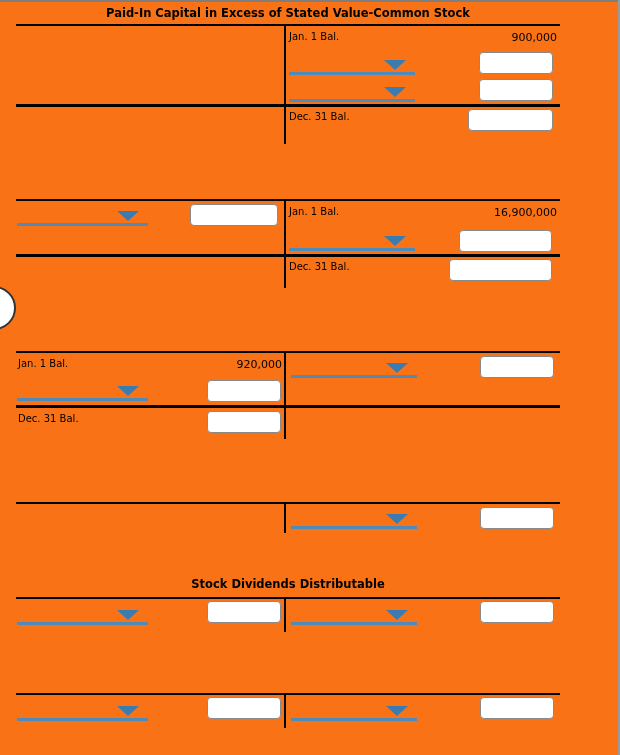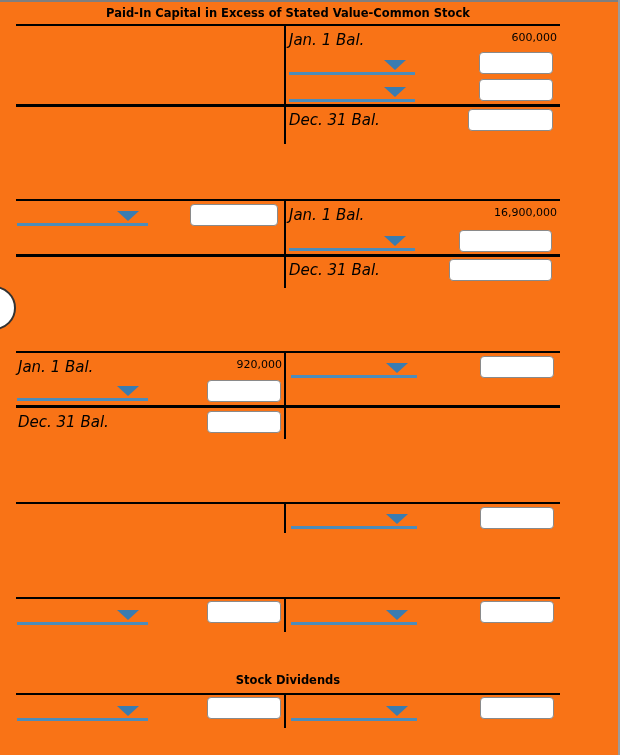--- a/index.html
+++ b/index.html
@@ -7,21 +7,21 @@
     position:relative;width:620px;height:755px;background:#f97316;
     overflow:hidden;font-family:"DejaVu Sans",sans-serif;color:#000;
   }
   .edge-top{position:absolute;left:0;top:0;width:620px;height:2px;background:#7f7f7f;}
   .edge-right{position:absolute;right:0;top:0;width:2px;height:755px;background:#9a9a9a;}
   .clip-circle{position:absolute;left:-28px;top:286px;width:40px;height:40px;
     border:2.5px solid #333;border-radius:50%;background:#fff;}
   .acct-title{position:absolute;left:16px;width:544px;text-align:center;
     font-weight:bold;font-size:11.5px;white-space:nowrap;}
   .rule{position:absolute;background:#000;}
-  .lbl{position:absolute;font-size:15px;white-space:nowrap;font-style:italic;}
+  .lbl{position:absolute;font-size:10px;white-space:nowrap;}
   .amt{position:absolute;font-size:11px;text-align:right;white-space:nowrap;}
   .dd{position:absolute;height:15px;cursor:pointer;}
   .dd-line{position:absolute;left:0;right:0;bottom:0;height:3px;background:#4d8cba;}
   .dd-arrow{position:absolute;right:9px;top:0;width:0;height:0;
     border-left:11px solid transparent;border-right:11px solid transparent;
     border-top:10px solid #3a7cb1;}
   .amt-input{position:absolute;height:22px;border:1px solid #8a8a8a;border-radius:4px;
     background:#fff;box-sizing:border-box;font:11px "DejaVu Sans",sans-serif;
     padding:0 4px;outline:none;}
 </style>
@@ -31,21 +31,21 @@
 <div id="page">
   <div class="edge-top"></div>
   <div class="edge-right"></div>
   <div class="clip-circle"></div>
 
   <div class="acct-title" style="top:6px;">Paid-In Capital in Excess of Stated Value-Common Stock</div>
   <div class="rule" style="left:16px;top:24px;width:544px;height:2px;"></div>
   <div class="rule" style="left:284px;top:24px;width:2px;height:120px;"></div>
 
   <div class="lbl" style="left:289px;top:31px;">Jan. 1 Bal.</div>
-  <div class="amt" style="left:450px;top:31px;width:107px;">600,000</div>
+  <div class="amt" style="left:450px;top:31px;width:107px;">900,000</div>
 
   <div class="dd" style="left:289px;top:60px;width:126px;">
     <span class="dd-arrow"></span>
     <span class="dd-line"></span>
   </div>
   <input class="amt-input" style="left: 479px; top: 52px; width: 74px;" value="">
 
   <div class="dd" style="left:289px;top:87px;width:126px;">
     <span class="dd-arrow"></span>
     <span class="dd-line"></span>
@@ -102,36 +102,36 @@
 
   <div class="rule" style="left:16px;top:502px;width:544px;height:2px;"></div>
   <div class="rule" style="left:284px;top:502px;width:2px;height:31px;"></div>
 
   <div class="dd" style="left:291px;top:514px;width:126px;">
     <span class="dd-arrow"></span>
     <span class="dd-line"></span>
   </div>
   <input class="amt-input" style="left: 480px; top: 507px; width: 74px;" value="">
 
+  <div class="acct-title" style="top:577px;">Stock Dividends Distributable</div>
   <div class="rule" style="left:16px;top:597px;width:544px;height:2px;"></div>
   <div class="rule" style="left:284px;top:597px;width:2px;height:35px;"></div>
 
   <div class="dd" style="left:17px;top:610px;width:131px;">
     <span class="dd-arrow"></span>
     <span class="dd-line"></span>
   </div>
   <input class="amt-input" style="left: 207px; top: 601px; width: 74px;" value="">
 
   <div class="dd" style="left:291px;top:610px;width:126px;">
     <span class="dd-arrow"></span>
     <span class="dd-line"></span>
   </div>
   <input class="amt-input" style="left: 480px; top: 601px; width: 74px;" value="">
 
-  <div class="acct-title" style="top:673px;">Stock Dividends</div>
   <div class="rule" style="left:16px;top:693px;width:544px;height:2px;"></div>
   <div class="rule" style="left:284px;top:693px;width:2px;height:35px;"></div>
 
   <div class="dd" style="left:17px;top:706px;width:131px;">
     <span class="dd-arrow"></span>
     <span class="dd-line"></span>
   </div>
   <input class="amt-input" style="left: 207px; top: 697px; width: 74px;" value="">
 
   <div class="dd" style="left:291px;top:706px;width:126px;">

